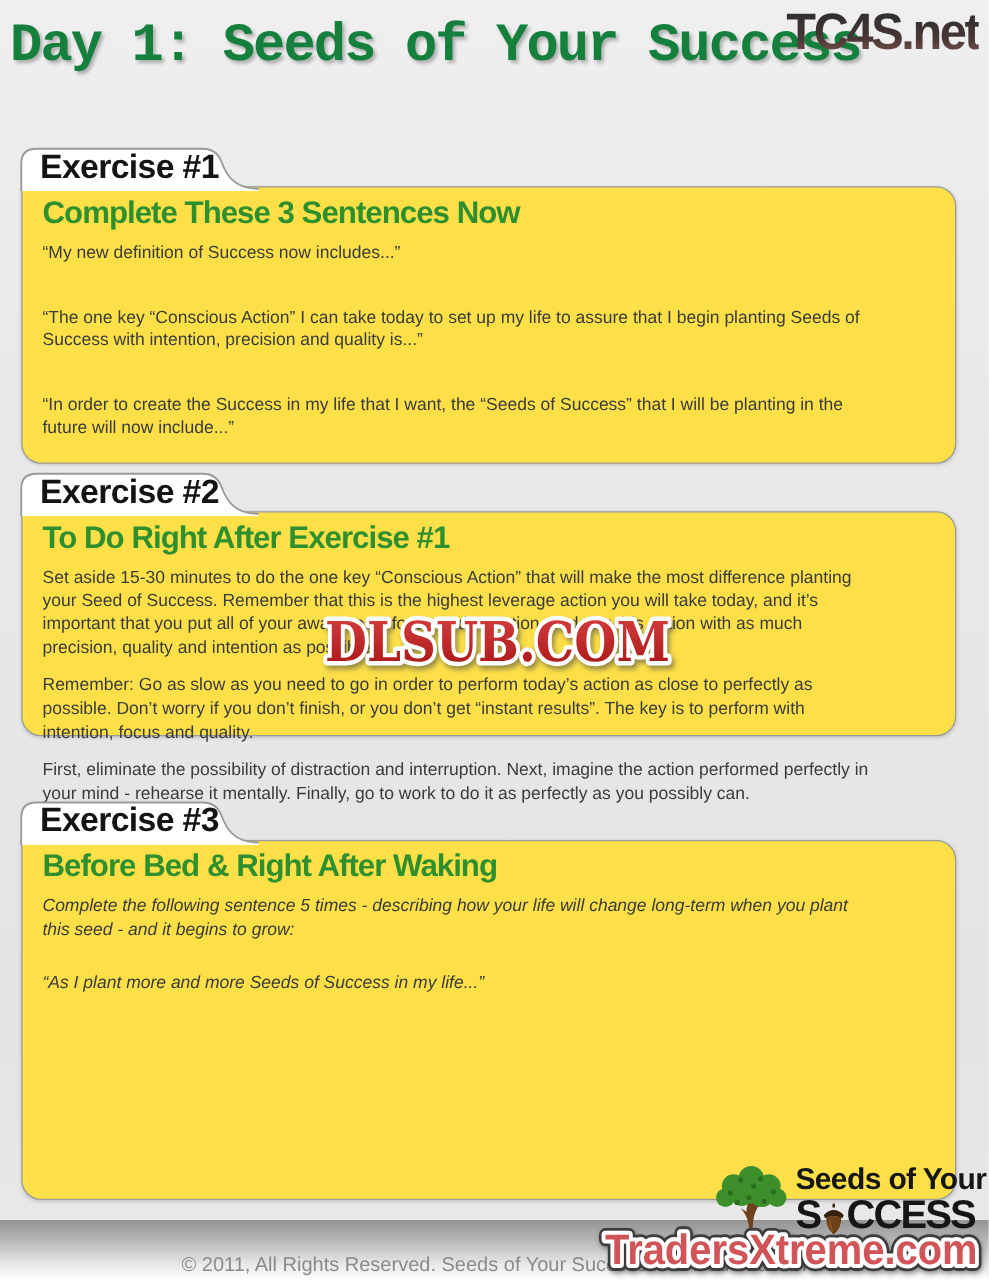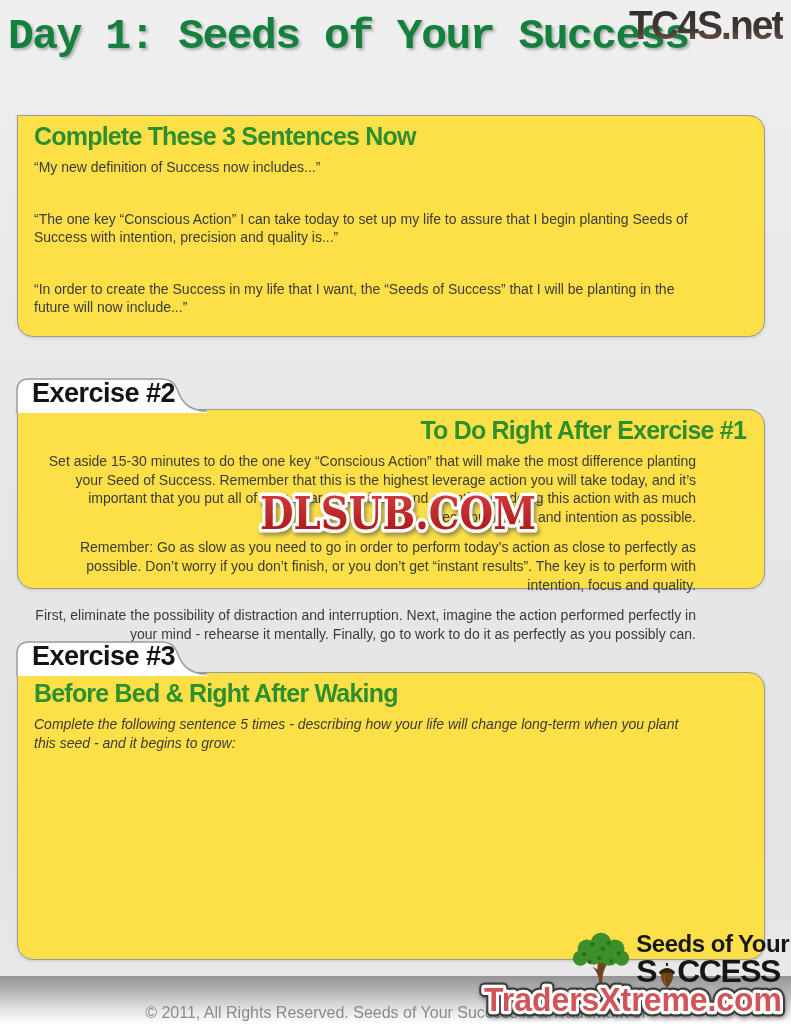--- a/index.html
+++ b/index.html
@@ -40,21 +40,21 @@
     padding:4px 18px 0 16px; box-sizing:border-box;
   }
   .card-subtitle {
     margin:2px 0 7px 0; font-size:25px; font-weight:700;
     letter-spacing:-0.8px; color:#2e8f2e; white-space:nowrap;
   }
   .card-body p {
     margin:0; max-width:662px; font-size:14px; line-height:1.33; color:#3b3b3b;
   }
   #card1 { top:117px; } #card1 .card-body { height:222px; }
-  #card2 { top:377px; } #card2 .card-body { height:180px;text-align:right; }
+  #card2 { top:377px; } #card2 .card-body { height:180px; }
   #card3 { top:640px; } #card3 .card-body { height:288px; }
   #card1 .card-body p { margin-bottom:33px; }
   #card2 .card-body p { margin-bottom:12px; }
   #card3 .card-body p { margin-bottom:24px;font-style:italic; }
   
   .wm-dlsub {
     position:absolute; left:252px; top:486px; z-index:6;
     filter:drop-shadow(2px 3px 2px rgba(70,70,70,0.55));
   }
   .wm-dlsub text {
@@ -90,20 +90,27 @@
   }
   .acorn { display:inline-block; margin:0 0.5px; position:relative; top:2px; }
 </style>
 </head>
 <body>
 
 <h1 class="page-title">Day 1: Seeds of Your Success</h1>
 <div class="wm-tc4s">TC4S.net</div>
 
 <section class="card" id="card1">
+  <div class="card-tab">
+    <svg width="202" height="36" viewBox="0 0 202 36">
+      <path d="M1,36 L1,14 Q1,2 13,2 L146,2 Q157,2 161,12 C165,23 171,34 191,34 L191,36 Z" fill="#ffffff"></path>
+      <path d="M1,36 L1,14 Q1,2 13,2 L146,2 Q157,2 161,12 C165,23 171,34 191,34" fill="none" stroke="#9a9a9a" stroke-width="1.5"></path>
+    </svg>
+    <h2 class="tab-title">Exercise #1</h2>
+  </div>
   <div class="card-body">
     <div class="card-subtitle">Complete These 3 Sentences Now</div>
     <p>“My new definition of Success now includes...”</p>
     <p>“The one key “Conscious Action” I can take today to set up my life to assure that I begin planting Seeds of Success with intention, precision and quality is...”</p>
     <p>“In order to create the Success in my life that I want, the “Seeds of Success” that I will be planting in the future will now include...”</p>
   </div>
 </section>
 
 <section class="card" id="card2">
   <div class="card-tab">
@@ -125,20 +132,21 @@
   <div class="card-tab">
     <svg width="202" height="36" viewBox="0 0 202 36">
       <path d="M1,36 L1,14 Q1,2 13,2 L146,2 Q157,2 161,12 C165,23 171,34 191,34 L191,36 Z" fill="#ffffff"></path>
       <path d="M1,36 L1,14 Q1,2 13,2 L146,2 Q157,2 161,12 C165,23 171,34 191,34" fill="none" stroke="#9a9a9a" stroke-width="1.5"></path>
     </svg>
     <h2 class="tab-title">Exercise #3</h2>
   </div>
   <div class="card-body">
     <div class="card-subtitle">Before Bed &amp; Right After Waking</div>
     <p>Complete the following sentence 5 times - describing how your life will change long-term when you plant this seed - and it begins to grow:</p>
+    <p>“As I plant more and more Seeds of Success in my life...”</p>
   </div>
 </section>
 
 <svg class="wm-dlsub" width="292" height="58" viewBox="0 0 292 58">
   <defs>
     <linearGradient id="redgrad" x1="0" y1="0" x2="0" y2="1">
       <stop offset="0" stop-color="#d84040"></stop>
       <stop offset="1" stop-color="#a51212"></stop>
     </linearGradient>
   </defs>

